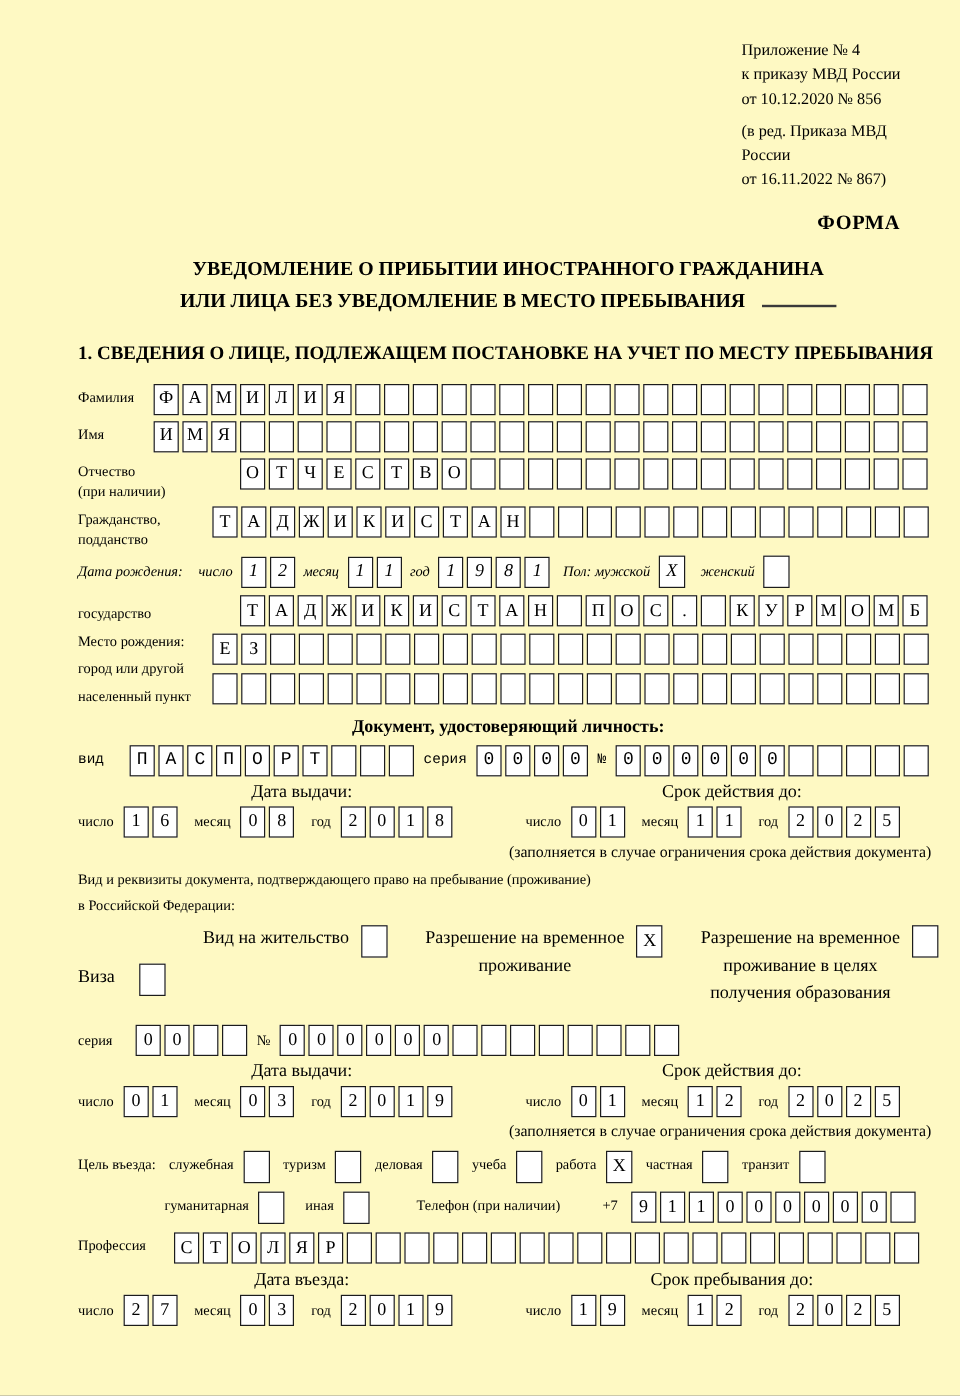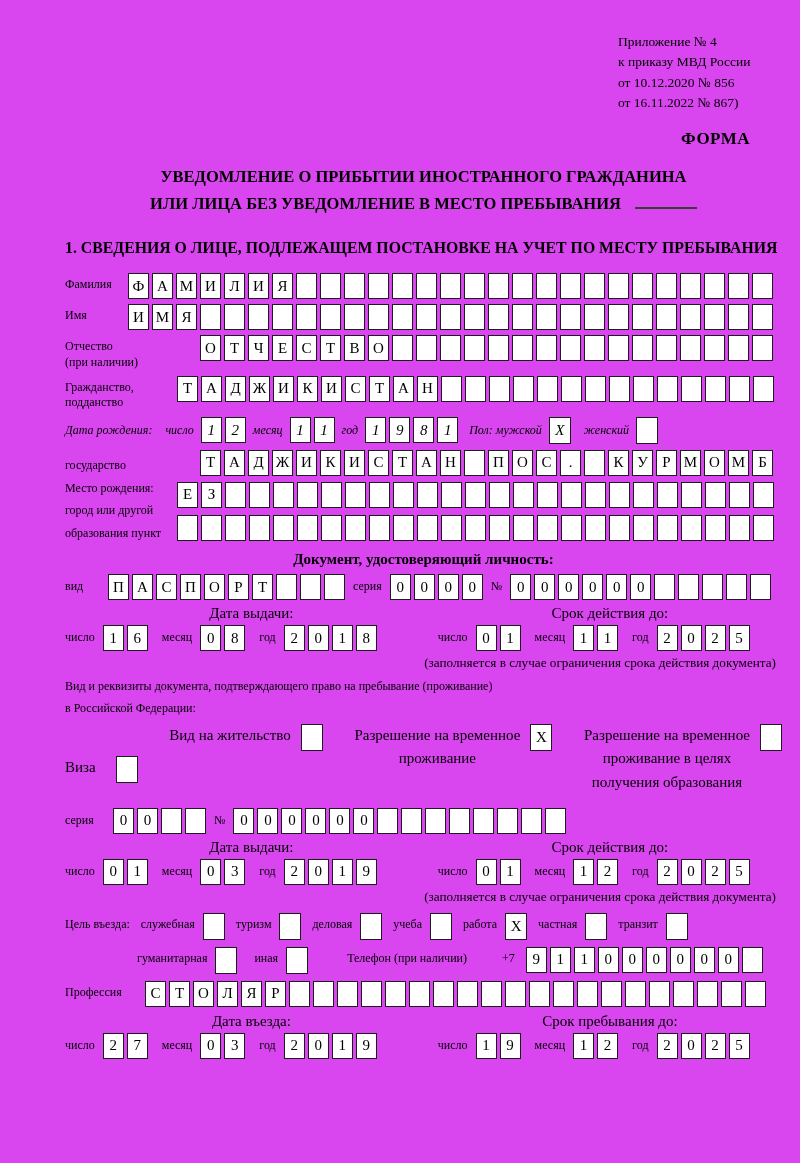--- a/index.html
+++ b/index.html
@@ -1,17 +1,17 @@
 <!DOCTYPE html>
 <html><head>
 <meta charset="utf-8">
 <style>
   * { margin:0; padding:0; box-sizing:border-box; }
   body { background:#888; font-family:"Liberation Serif", serif; color:#000; }
-  .page { width:800px; height:1163px; background:#d946ef; margin:0 auto; padding:32px 18px 16px 65px; overflow:hidden; }
+  .page { width:800px; height:1163px; background:#fef9c3; margin:0 auto; padding:32px 18px 16px 65px; overflow:hidden; }
   .hdr { margin-left:553px; font-size:13.5px; line-height:1.5; }
   .hdr .gap { margin-top:6px; }
   .forma { text-align:right; padding-right:32px; font-weight:bold; font-size:17px; margin-top:16px; letter-spacing:.5px; }
   .title { text-align:center; font-weight:bold; font-size:16.5px; line-height:1.65; margin-top:14px; }
   .blank-line { display:inline-block; width:62px; border-bottom:2.5px solid #3a3a3a; height:14px; margin-left:14px; }
   .sec { font-weight:bold; font-size:15.8px; margin:22px 0 16px 0; }
   .lbl { font-size:12px; line-height:1.3; }
   .frow { display:flex; align-items:flex-start; margin-bottom:5px; }
   .cells { display:flex; gap:3px; flex-wrap:nowrap; }
   .cell { flex:0 0 21px; width:21px; height:26px; border:1.5px solid #1c1c1c; display:flex; align-items:center; justify-content:center; font-size:15px; background:#fff; }
@@ -38,20 +38,21 @@
 </style>
 </head>
 <body>
 
 <div class="page">
 
   <div class="hdr">
     <div>Приложение № 4</div>
     <div>к приказу МВД России</div>
     <div>от 10.12.2020 № 856</div>
+    <div class="gap">(в ред. Приказа МВД России</div>
     <div>от 16.11.2022 № 867)</div>
   </div>
 
   <div class="forma">ФОРМА</div>
 
   <div class="title">
     <div>УВЕДОМЛЕНИЕ О ПРИБЫТИИ ИНОСТРАННОГО ГРАЖДАНИНА</div>
     <div><span>ИЛИ ЛИЦА БЕЗ УВЕДОМЛЕНИЕ В МЕСТО ПРЕБЫВАНИЯ</span><span class="blank-line"></span></div>
   </div>
 
@@ -213,21 +214,21 @@
     <span class="cb">X</span>
     <span class="lbl" style="margin-left:6px;">женский</span>
     <span class="cb"></span>
   </div>
 
   <div class="frow mt6">
     <div class="lbl pt w-patr" style="line-height:1.9;">
       <div>государство</div>
       <div>Место рождения:</div>
       <div>город или другой</div>
-      <div>образования пункт</div>
+      <div>населенный пункт</div>
     </div>
     <div>
       <div class="cells">
           <span class="cell">Т</span>
           <span class="cell">А</span>
           <span class="cell">Д</span>
           <span class="cell">Ж</span>
           <span class="cell">И</span>
           <span class="cell">К</span>
           <span class="cell">И</span>
@@ -300,21 +301,21 @@
           <span class="cell"></span>
           <span class="cell"></span>
           <span class="cell"></span>
           <span class="cell"></span>
           <span class="cell"></span>
         </div>
     </div>
   </div>
 
   <div class="center-head">Документ, удостоверяющий личность:</div>
-  <div class="frow" style="align-items:center;">
+  <div class="frow" style="align-items:center;font-family:Liberation Mono, monospace;">
     <span class="lbl" style="width:43px;">вид</span>
     <span class="cells">
         <span class="cell">П</span>
         <span class="cell">А</span>
         <span class="cell">С</span>
         <span class="cell">П</span>
         <span class="cell">О</span>
         <span class="cell">Р</span>
         <span class="cell">Т</span>
         <span class="cell"></span>

